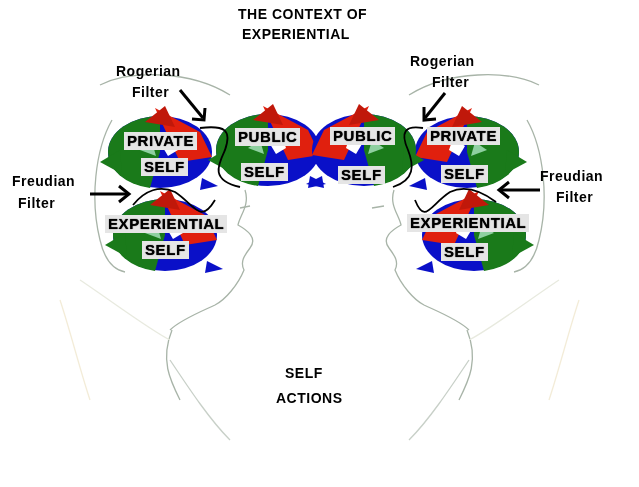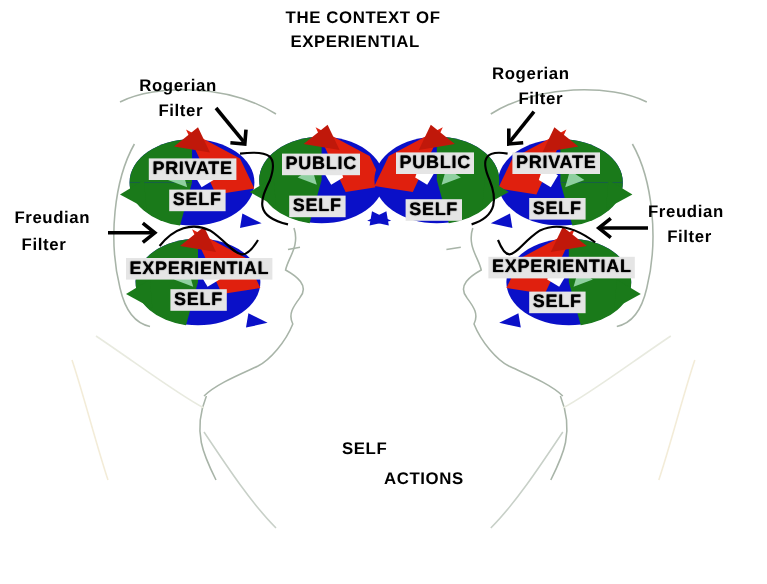--- a/index.html
+++ b/index.html
@@ -103,14 +103,14 @@
   <div class="lbl" style="left:556px;top:189px;">Filter</div>
 
   <div class="box" style="left:330px;top:127px;">PUBLIC</div>
   <div class="box" style="left:338px;top:166px;">SELF</div>
   <div class="box" style="left:427px;top:127px;">PRIVATE</div>
   <div class="box" style="left:441px;top:165px;">SELF</div>
   <div class="box" style="left:407px;top:214px;">EXPERIENTIAL</div>
   <div class="box" style="left:441px;top:243px;">SELF</div>
 
   <div class="lbl" style="left:285px;top:365px;">SELF</div>
-  <div class="lbl" style="left:276px;top:390px;margin-left:44px;">ACTIONS</div>
+  <div class="lbl" style="left:276px;top:390px;">ACTIONS</div>
 </div>
 
 </body></html>

